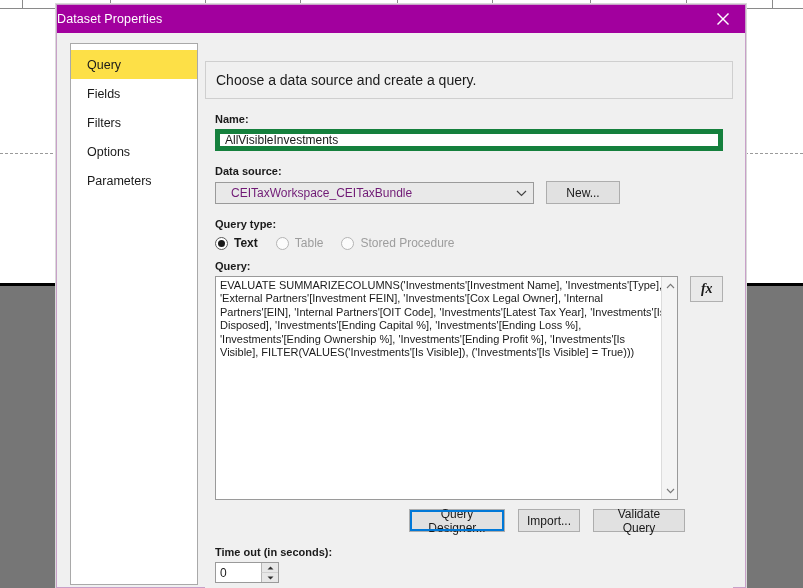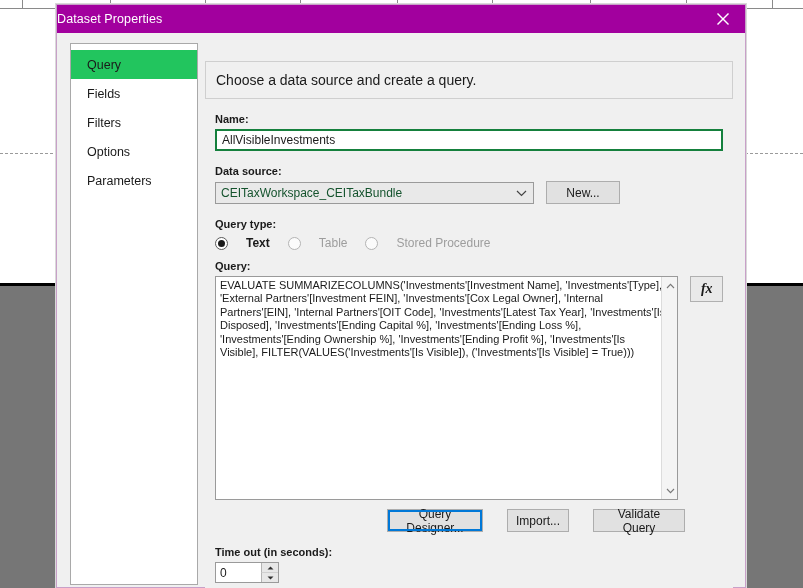--- a/index.html
+++ b/index.html
@@ -85,21 +85,21 @@
   }
   .sidebar-item {
     height: 29px;
     display: flex; align-items: center;
     padding-left: 16px;
     font-size: 12.5px;
     color: #1a1a1a;
     cursor: default;
   }
   .sidebar-item.selected {
-    background: #22c55e;
+    background: #fde047;
   }
 
   
   #right-pane {
     position: absolute; left: 148px; top: 28px;
     width: 528px; height: 542px;
   }
   #pane-header {
     height: 38px;
     background: #f0f0f0;
@@ -118,59 +118,59 @@
     padding: 14px 10px 0 10px;
   }
 
   .field-label {
     font-size: 11px; color: #1a1a1a;
     font-weight: bold;
     margin-bottom: 4px;
   }
   .text-input {
     width: 508px; height: 22px;
-    border: 2px solid #15803d;
+    border: 5px solid #15803d;
     background: #ffffff;
     font-family: "Liberation Sans", sans-serif;
     font-size: 12px; color: #1a1a1a;
     padding: 0 5px;
     outline: none;
   }
 
   .spacer-14 { height: 14px; }
   .spacer-10 { height: 10px; }
 
   .ds-row { display: flex; align-items: center; gap: 12px; }
   #datasource-select {
     position: relative;
     width: 319px; height: 22px;
     border: 1px solid #9a9a9a;
     background: #e9e9e9;
     display: flex; align-items: center;
-    padding: 0 5px;
-    font-size: 12px; color: #14532d;
+    padding: 0 15px;
+    font-size: 12px; color: #701a75;
     cursor: pointer;
   }
   #datasource-chevron {
     position: absolute; right: 6px; top: 50%;
     transform: translateY(-50%);
     display: flex;
   }
   .btn {
     background: #e1e1e1;
     border: 1px solid #adadad;
     font-family: "Liberation Sans", sans-serif;
     font-size: 12px; color: #1a1a1a;
     cursor: pointer;
     display: inline-flex; align-items: center; justify-content: center;
   }
   #new-btn { width: 74px; height: 23px; }
 
   .radio-row { display: flex; align-items: center; gap: 18px; margin-top: 6px; }
-  .radio-option { display: flex; align-items: center; gap: 18px; cursor: pointer; }
+  .radio-option { display: flex; align-items: center; gap: 6px; cursor: pointer; }
   .radio-circle {
     width: 13px; height: 13px; border-radius: 50%;
     border: 1px solid #5a5a5a; background: #ffffff;
     display: flex; align-items: center; justify-content: center;
   }
   .radio-circle.disabled { border-color: #b4b4b4; background: #fbfbfb; }
   .radio-dot {
     width: 7px; height: 7px; border-radius: 50%;
     background: #1a1a1a;
   }
@@ -218,21 +218,21 @@
     display: flex; align-items: center; justify-content: center;
     font-family: "Liberation Serif", serif;
     font-style: italic;
     font-weight: bold;
     font-size: 14px;
     color: #1a1a1a;
     cursor: pointer;
   }
 
   #query-actions {
-    display: flex; gap: 24px; justify-content: flex-end;
+    display: flex; gap: 13px; justify-content: flex-end;
     width: 470px;
     margin-top: 9px;
   }
   #query-designer-btn {
     width: 96px; height: 23px;
     border: 1px solid #adadad;
     outline: 2px solid #0078d7;
     outline-offset: -3px;
     background: #e1e1e1;
   }

